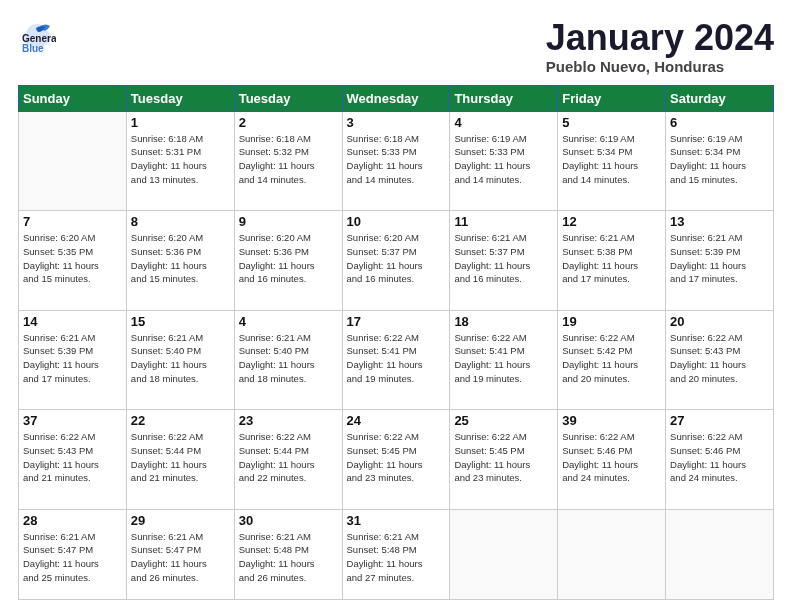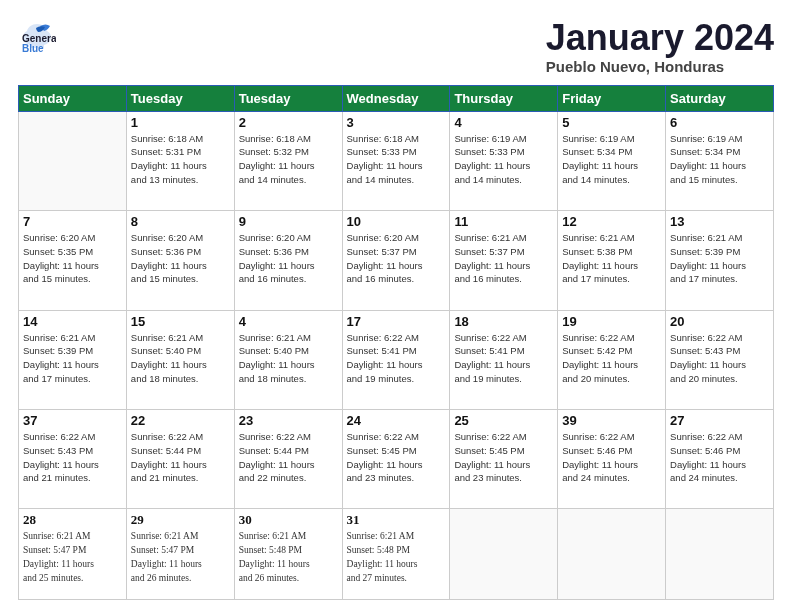--- a/index.html
+++ b/index.html
@@ -60,21 +60,20 @@
       font-size: 10px;
       color: #333;
       background: #fff;
       height: 88px;
     }
     .calendar td.empty {
       background: #f9f9f9;
     }
     .calendar tr:last-child td {
       height: 80px;
-      font-family: Liberation Serif, serif;
     }
     .day-number {
       font-size: 13px;
       font-weight: bold;
       color: #111;
       display: block;
       margin-bottom: 2px;
     }
     .day-info {
       font-size: 9.5px;

